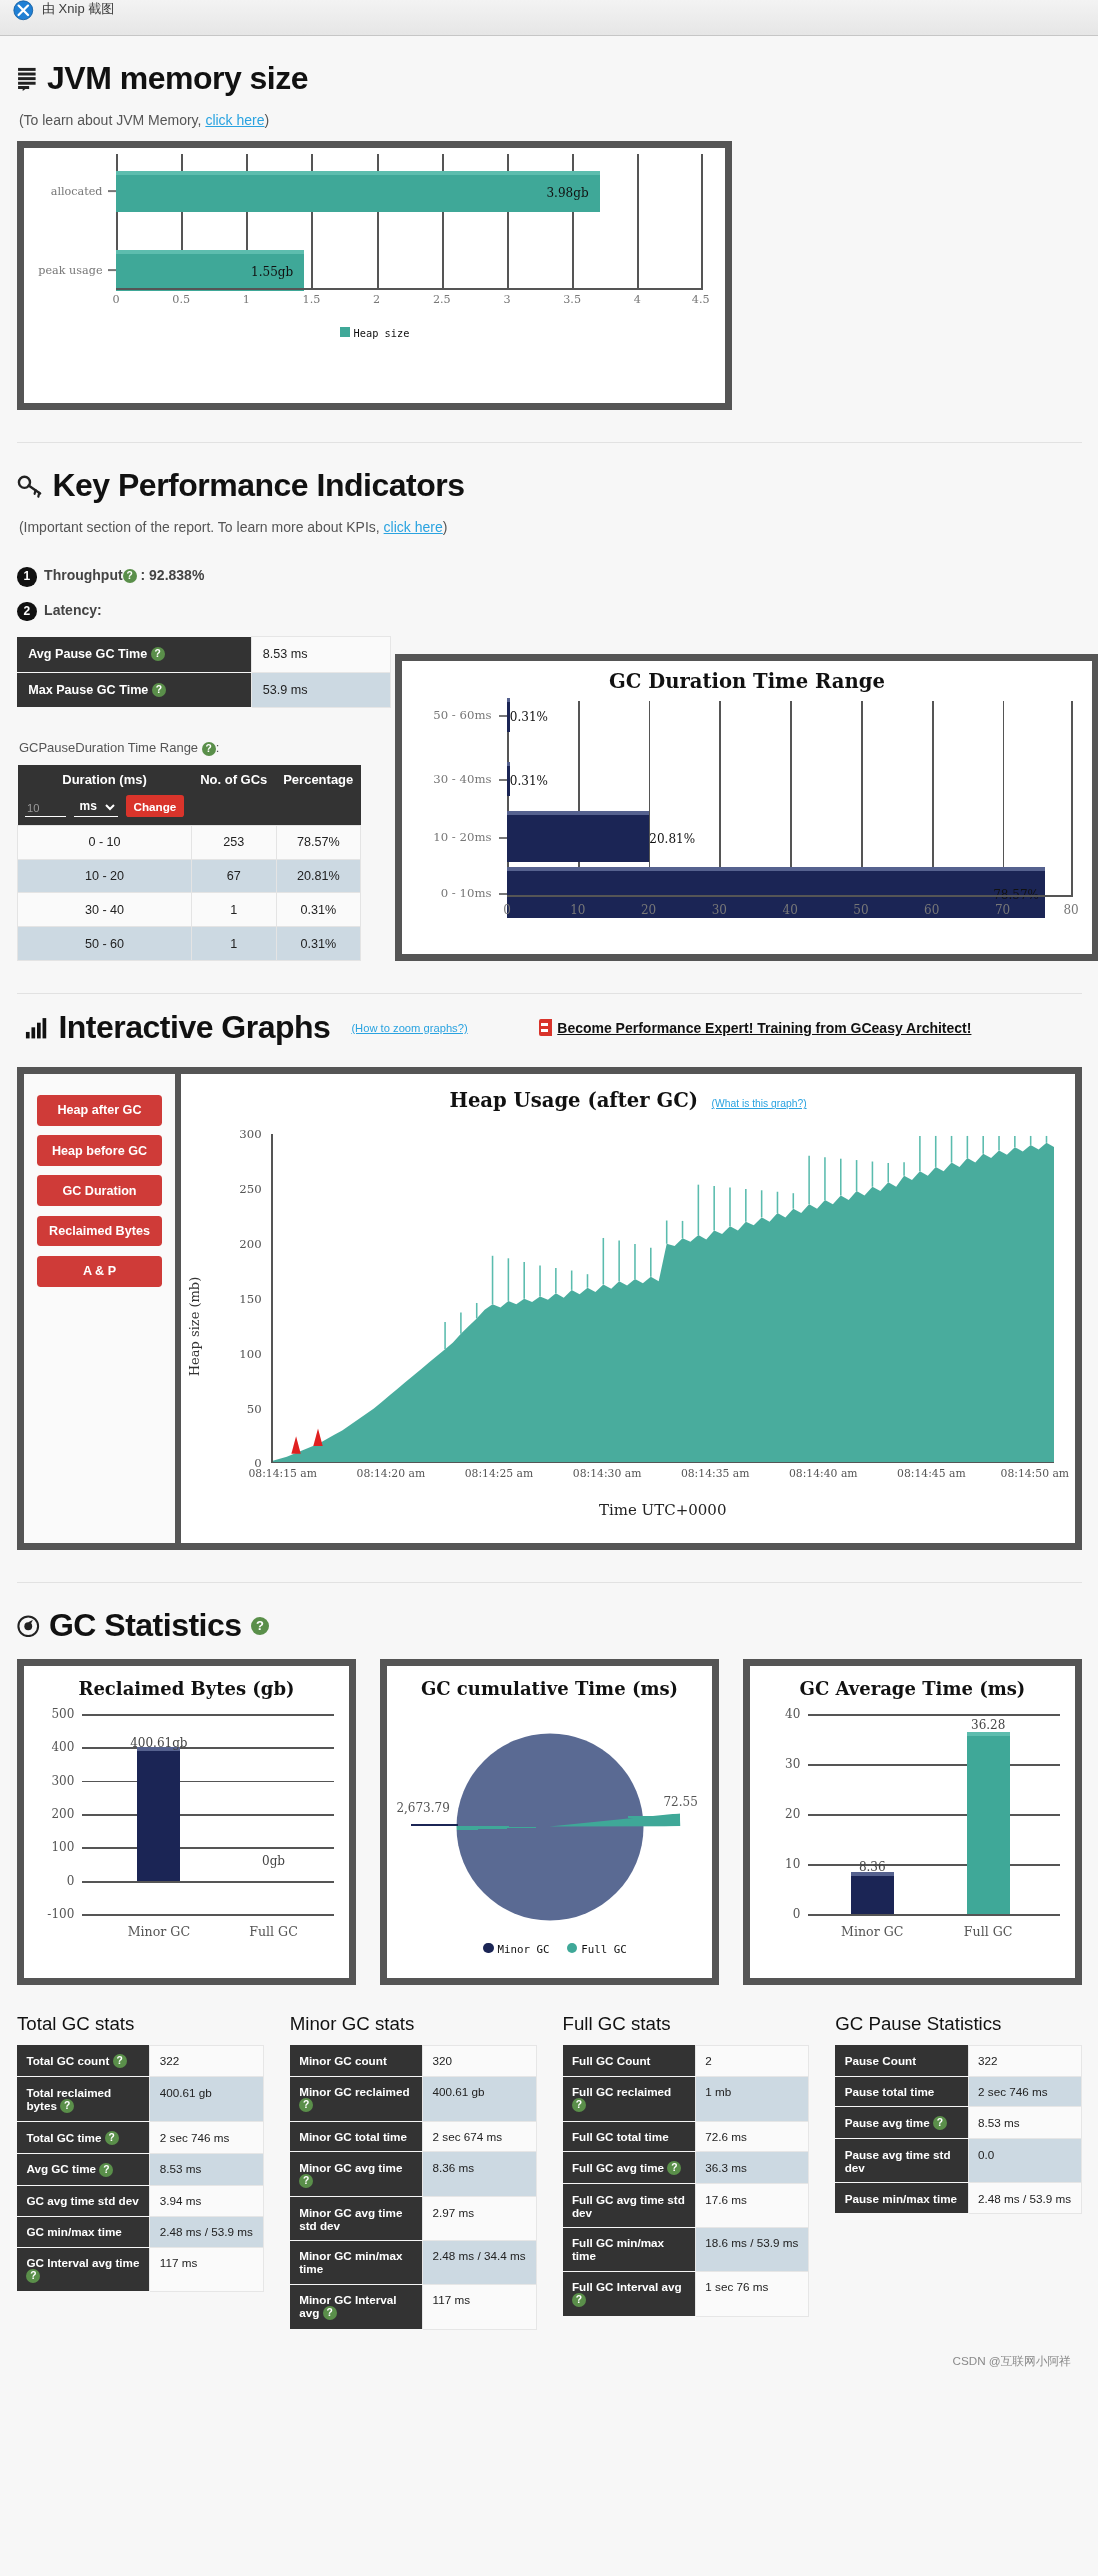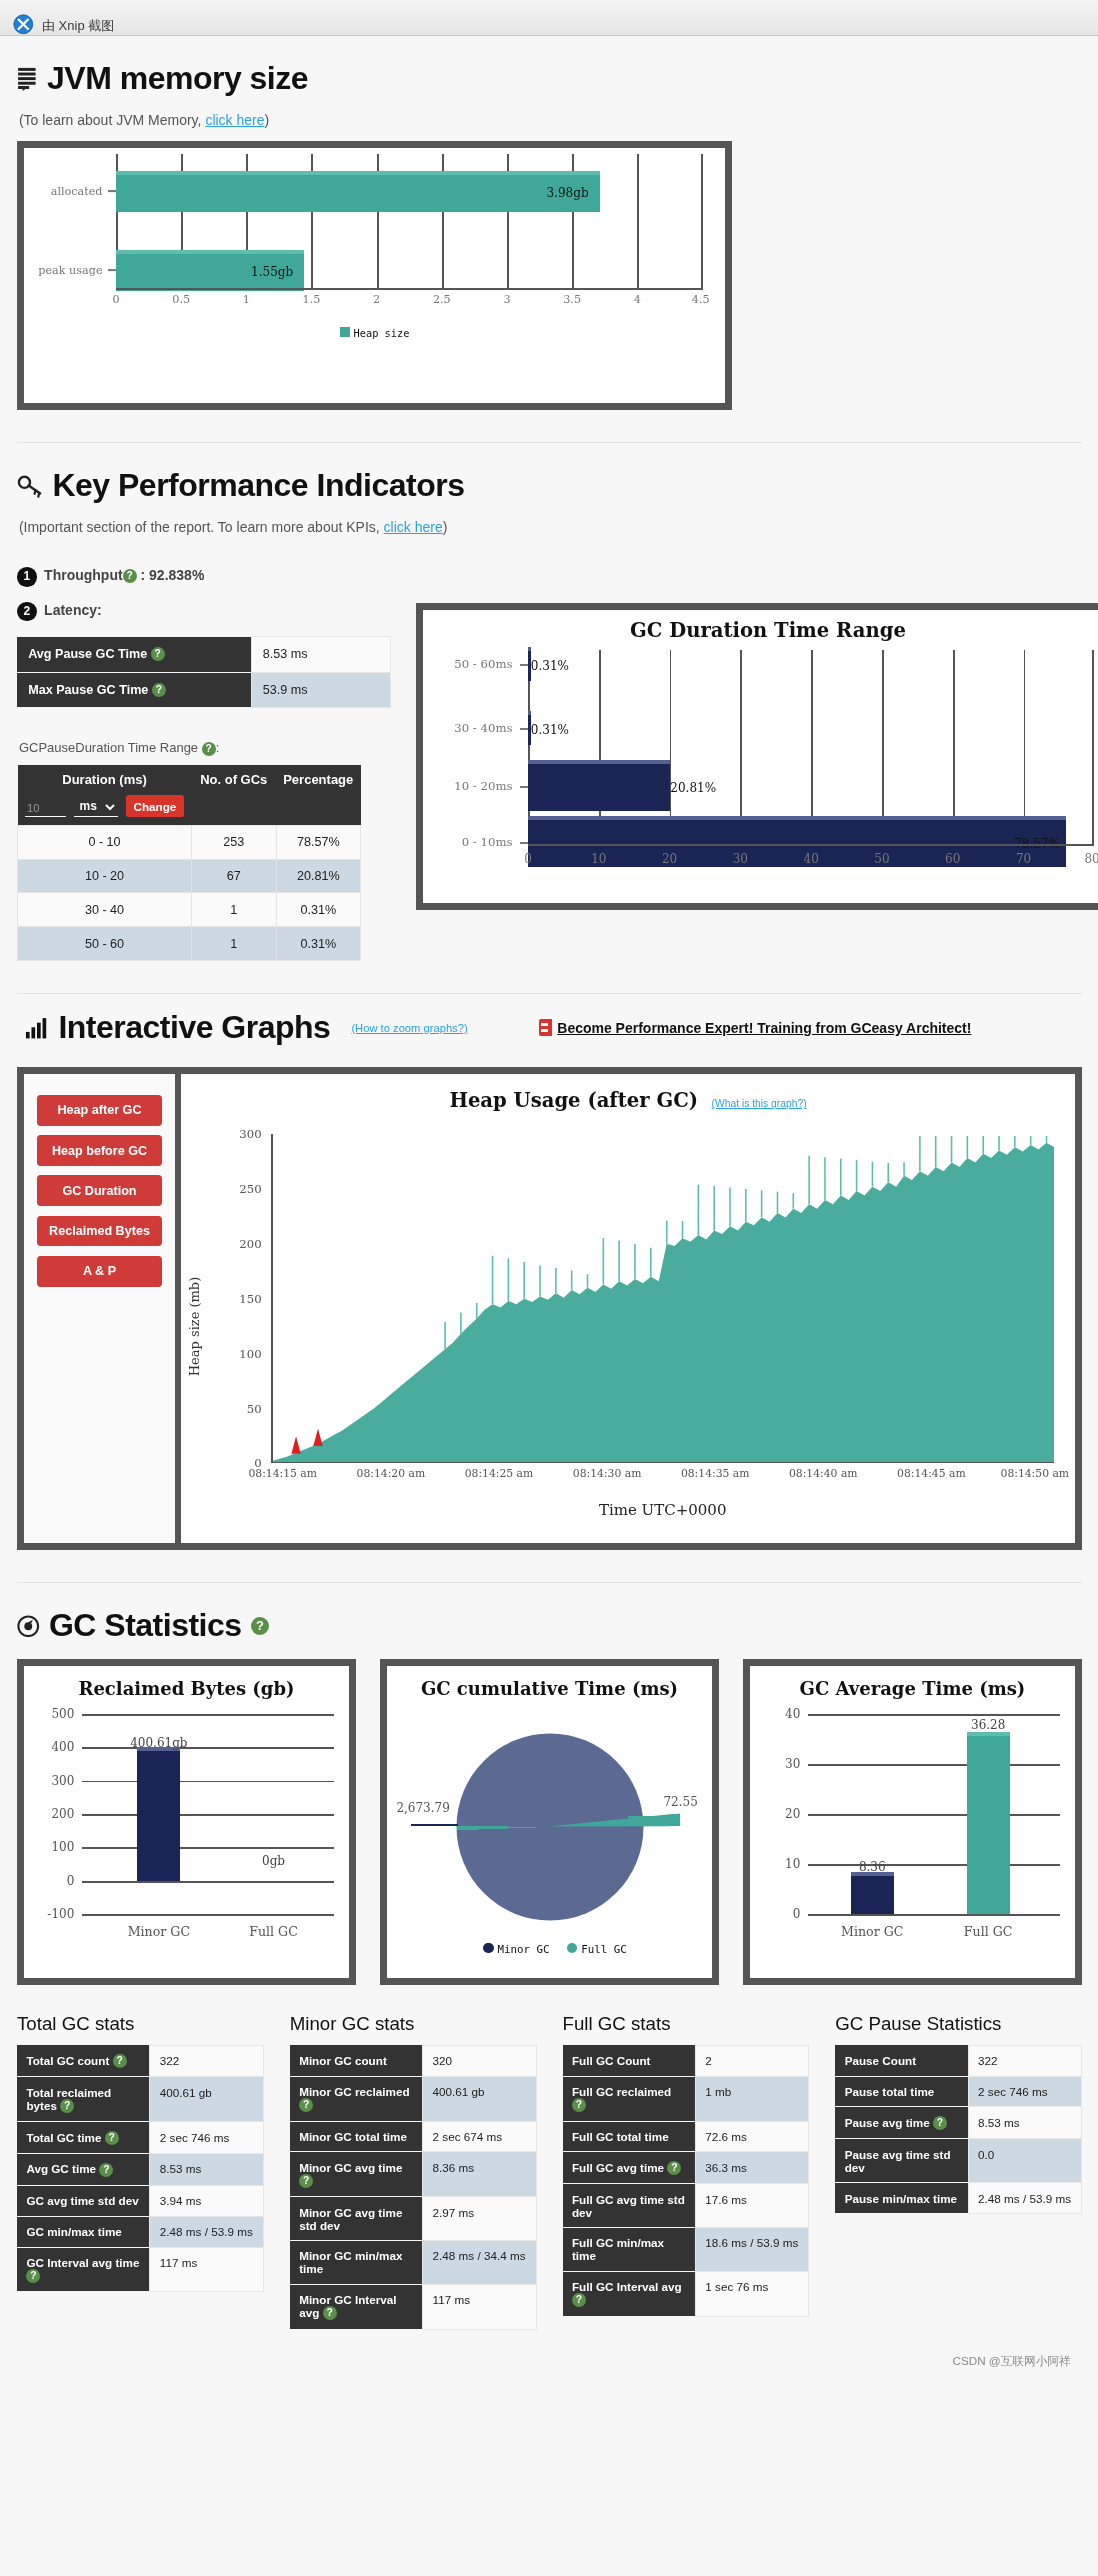--- a/index.html
+++ b/index.html
@@ -11,21 +11,21 @@
     color: #333;
     -webkit-font-smoothing: antialiased;
   }
 
   
   .xnip-bar {
     height: 36px;
     background: linear-gradient(#f3f3f3,#e6e6e6);
     border-bottom: 0.9px solid #c6c6c6;
     display: flex;
-    align-items: flex-end;
+    align-items: flex-start;
     padding-left: 13px;
     gap: 8.4px;
   }
   .xnip-logo { width: 20.6px; height: 20.6px; flex: 0 0 20.6px; }
   .xnip-text { font-size: 13px; color: #3b3b3b; }
 
   .page { padding: 0 17px 37px 17px; }
 
   
   .sec-head {
@@ -104,21 +104,21 @@
     position:absolute; transform:translateX(-50%);
     font-family:"DejaVu Serif", serif; font-size:11.2px; color:#777; font-style:normal;
   }
   .jvm-legend {
     text-align:center; font-family:"DejaVu Sans Mono", monospace; font-size:10.3px; color:#111;
     padding-bottom:9.4px;
   }
   .jvm-legend b { display:inline-block;width:10.3px;height:10.3px;background:#3fa898;vertical-align:-0.9px;margin-right:3.7px; }
 
   
-  .kpi-wrap { display:flex; gap: 25px; margin-top: 17px; align-items:center; }
+  .kpi-wrap { display:flex; gap: 4px; margin-top: 17px; align-items:flex-end; }
   .kpi-left { width: 374px; flex: 0 0 374px; }
   .kpi-line { font-size:14px; color:#444; margin: 15px 0; font-weight:bold; }
 
   table.kv { border-collapse: collapse; width: 100%; table-layout: fixed; }
   table.kv td { vertical-align: top; }
   table.kv td.k {
     background:#333; color:#fff; font-weight:bold; font-size:12.6px;
     padding: 10.3px 11.2px; border-bottom: 0.9px solid #f7f7f7;
   }
   table.kv td.v {

